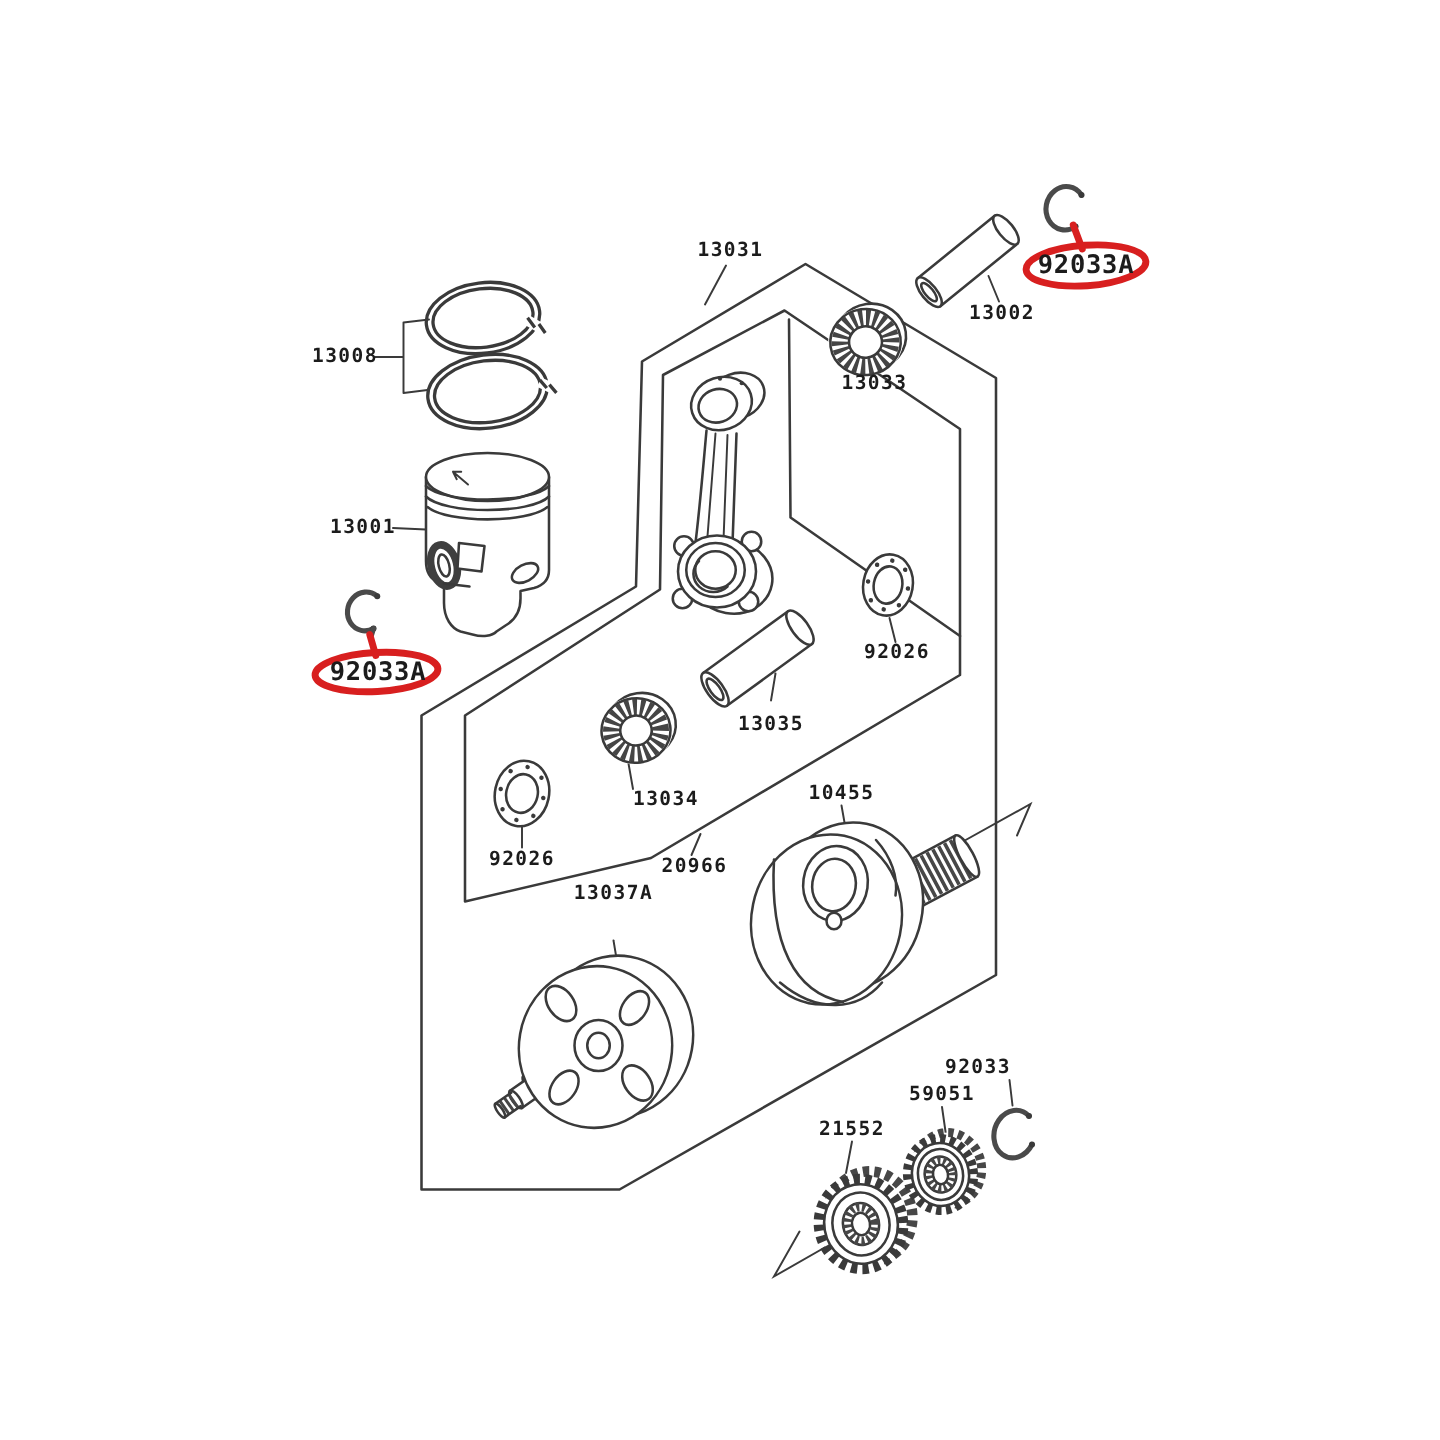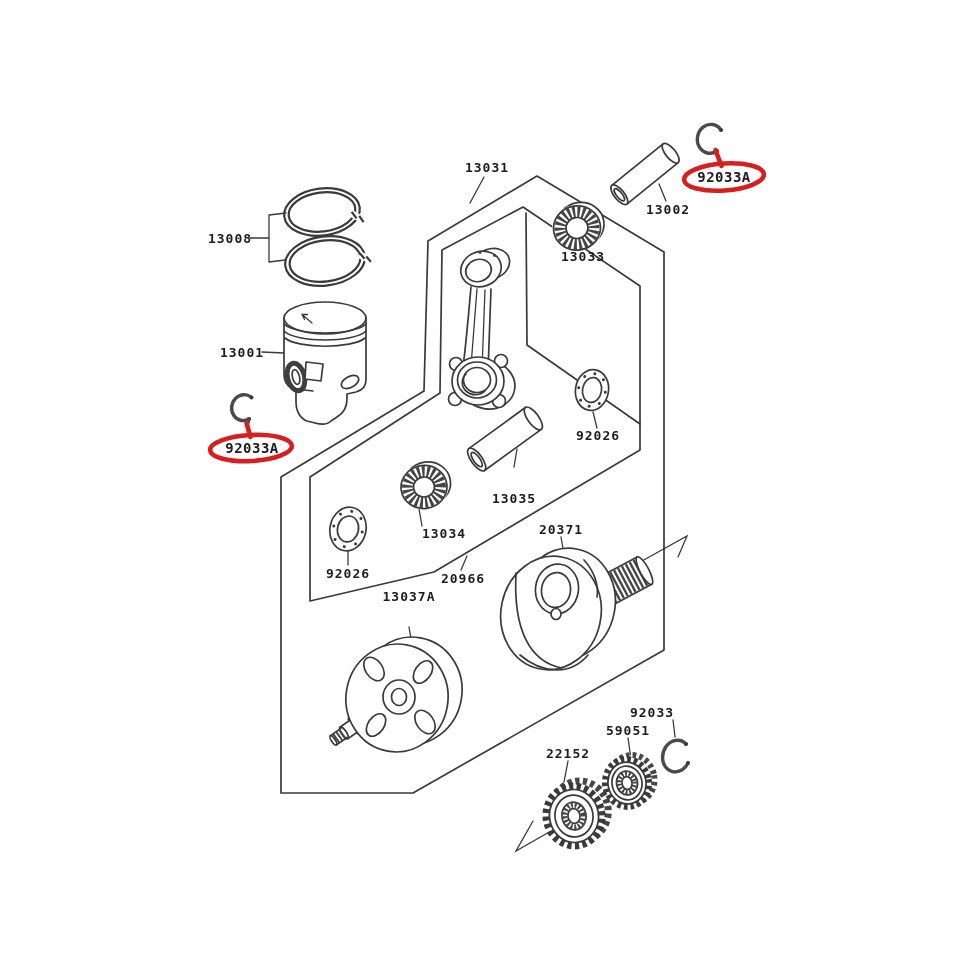--- a/index.html
+++ b/index.html
@@ -10,21 +10,21 @@
   .th{stroke:#3a3a3a;stroke-width:1.3;fill:none;stroke-linecap:round;}
   .fw{stroke:#3a3a3a;stroke-width:1.7;fill:#ffffff;stroke-linejoin:round;}
   .fwn{fill:#ffffff;stroke:none;}
   .rg{stroke:#3a3a3a;stroke-width:2.2;fill:none;}
   .cut{stroke:#ffffff;stroke-width:7;fill:none;}
   .clip{stroke:#4a4a4a;stroke-width:3.4;fill:none;stroke-linecap:round;}
   .dot{fill:#3a3a3a;stroke:none;}
   .red{stroke:#d81f1f;stroke-width:4.6;fill:none;stroke-linecap:round;}
   .part-label{position:absolute;transform:translate(-50%,-50%);font-weight:bold;
               font-size:13px;letter-spacing:1px;color:#1c1c1c;white-space:nowrap;}
-  .part-label.hl{font-size:14px;letter-spacing:.5px;}
+  .part-label.hl{font-size:17px;letter-spacing:.5px;}
 </style>
 </head>
 <body>
 
 <div id="stage">
   <svg id="art" width="960" height="960" viewBox="0 0 960 960">
 
     <g>
       <path class="ln" d="M537,176 L664,252 L664,650 L413,793 L281,793 L281,477 L424,391 L428,241 Z"></path>
     </g>
@@ -254,22 +254,22 @@
   </svg>
 
   <span class="part-label" style="left:487px;top:167px">13031</span>
   <span class="part-label" style="left:230px;top:238px">13008</span>
   <span class="part-label" style="left:242px;top:352px">13001</span>
   <span class="part-label hl" style="left:252px;top:448px">92033A</span>
   <span class="part-label hl" style="left:724px;top:177px">92033A</span>
   <span class="part-label" style="left:668px;top:209px">13002</span>
   <span class="part-label" style="left:583px;top:256px">13033</span>
   <span class="part-label" style="left:598px;top:435px">92026</span>
-  <span class="part-label" style="left:514px;top:498px">13035</span>
+  <span class="part-label" style="left:514px;top:483px">13035</span>
   <span class="part-label" style="left:444px;top:533px">13034</span>
   <span class="part-label" style="left:348px;top:573px">92026</span>
   <span class="part-label" style="left:463px;top:578px">20966</span>
-  <span class="part-label" style="left:561px;top:529px">20371</span>
+  <span class="part-label" style="left:561px;top:529px">10455</span>
   <span class="part-label" style="left:409px;top:596px">13037A</span>
-  <span class="part-label" style="left:568px;top:753px">22152</span>
+  <span class="part-label" style="left:568px;top:753px">21552</span>
   <span class="part-label" style="left:628px;top:730px">59051</span>
   <span class="part-label" style="left:652px;top:712px">92033</span>
 </div>
 
 </body></html>

